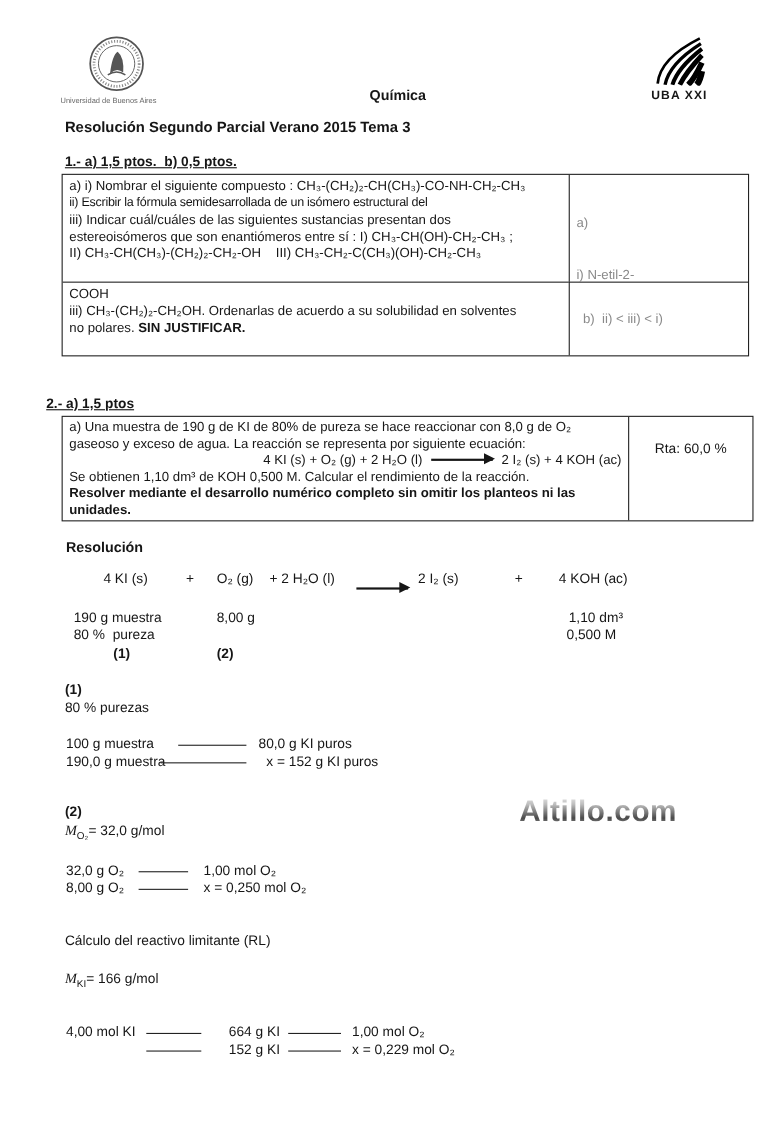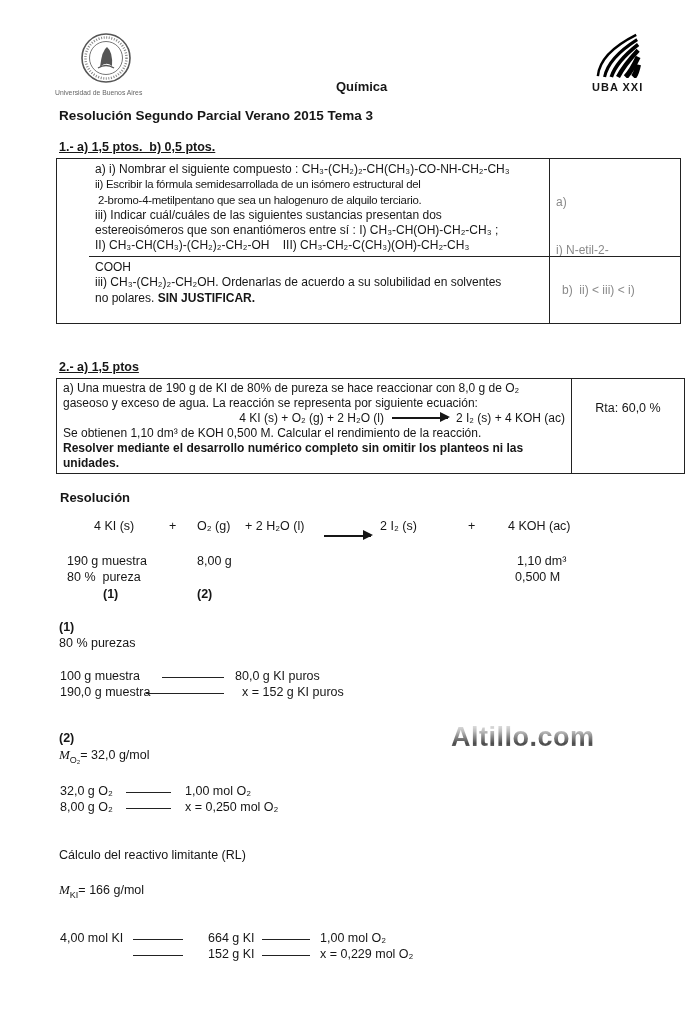--- a/index.html
+++ b/index.html
@@ -7,21 +7,21 @@
         font-family:"Liberation Sans","DejaVu Sans",sans-serif;color:#161616;}
   .abs{position:absolute;}
   .b{font-weight:bold;}
   .u{text-decoration:underline;}
   .fs125{font-size:12.5px;}
   .ln{white-space:pre-wrap;line-height:15.3px;font-size:12px;}
   .cond{font-size:11.4px;letter-spacing:-0.25px;}
   .gray{color:#8a8a8a;}
   
   .grid1{left:56px;top:158px;width:625px;display:grid;grid-template-columns:460px 1fr;
-         grid-template-rows:97px 67px;border:1.5px solid #222;box-sizing:border-box;padding-left:32px;}
+         grid-template-rows:97px 67px;border:1.5px solid #222;box-sizing:border-box;}
   .grid2{left:56px;top:378px;width:629px;display:grid;grid-template-columns:514px 1fr;
          grid-template-rows:94px;border:1.5px solid #222;box-sizing:border-box;}
   .cell{padding:3px 6px;overflow:hidden;box-sizing:border-box;}
   .bl{border-left:1.5px solid #222;}
   .bt{border-top:1.5px solid #222;}
   .anscell{line-height:16px;font-size:12px;white-space:pre-wrap;}
   
   .arrow{display:inline-block;position:relative;height:1.6px;background:#161616;vertical-align:3.5px;}
   .arrow::after{content:"";position:absolute;right:-2px;top:-4.6px;width:0;height:0;
                 border-left:10px solid #161616;border-top:5px solid transparent;border-bottom:5px solid transparent;}
@@ -71,21 +71,20 @@
   <div class="abs b" style="left:59px;top:108px;font-size:13.5px;text-align:center;">Resolución Segundo Parcial Verano 2015 Tema 3</div>
 
   
   <div class="abs b u" style="left:59px;top:140px;font-size:12.5px;white-space:pre-wrap;">1.- a) 1,5 ptos.  b) 0,5 ptos.</div>
 
   
   <div class="abs grid1">
     <div class="cell">
       <div class="ln">a) i) Nombrar el siguiente compuesto : CH₃-(CH₂)₂-CH(CH₃)-CO-NH-CH₂-CH₃</div>
       <div class="ln cond">ii) Escribir la fórmula semidesarrollada de un isómero estructural del</div>
-      <div class="ln cond"> 2-bromo-4-metilpentano que sea un halogenuro de alquilo terciario.</div>
       <div class="ln">iii) Indicar cuál/cuáles de las siguientes sustancias presentan dos</div>
       <div class="ln">estereoisómeros que son enantiómeros entre sí : I) CH₃-CH(OH)-CH₂-CH₃ ;</div>
       <div class="ln">II) CH₃-CH(CH₃)-(CH₂)₂-CH₂-OH    III) CH₃-CH₂-C(CH₃)(OH)-CH₂-CH₃</div>
     </div>
     <div class="cell bl anscell gray">
       <div>a)</div>
       <div>i) N-etil-2-</div>
       
       
       
@@ -95,21 +94,21 @@
       <div class="ln">COOH</div>
       <div class="ln">iii) CH₃-(CH₂)₂-CH₂OH. Ordenarlas de acuerdo a su solubilidad en solventes</div>
       <div class="ln"><span>no polares. </span><span class="b">SIN JUSTIFICAR.</span></div>
     </div>
     <div class="cell bl bt anscell gray" style="display:flex;align-items:center;">
       <div style="padding-left:6px;">b)  ii) &lt; iii) &lt; i)</div>
     </div>
   </div>
 
   
-  <div class="abs b u" style="left:59px;top:360px;font-size:12.5px;text-align:right;">2.- a) 1,5 ptos</div>
+  <div class="abs b u" style="left:42px;top:360px;font-size:12.5px;text-align:right;">2.- a) 1,5 ptos</div>
 
   
   <div class="abs grid2">
     <div class="cell" style="padding:2px 6px;">
       <div class="q2line">a) Una muestra de 190 g de KI de 80% de pureza se hace reaccionar con 8,0 g de O₂</div>
       <div class="q2line">gaseoso y exceso de agua. La reacción se representa por siguiente ecuación:</div>
       <div class="eqline"><span>4 KI (s) + O₂ (g) + 2 H₂O (l)</span><span class="arrow arrow-inline"></span><span>2 I₂ (s) + 4 KOH (ac)</span></div>
       <div class="q2line">Se obtienen 1,10 dm³ de KOH 0,500 M. Calcular el rendimiento de la reacción.</div>
       <div class="q2line b">Resolver mediante el desarrollo numérico completo sin omitir los planteos ni las</div>
       <div class="q2line b">unidades.</div>
@@ -155,21 +154,21 @@
   <span class="abs fs125 b" style="left:59px;top:731px;">(2)</span>
   <span class="abs fs125" style="left:59px;top:747px;"><i class="msym">M</i><sub>O₂</sub><span>= 32,0 g/mol</span></span>
   <span class="abs fs125" style="left:60px;top:784px;">32,0 g O₂</span>
   <span class="rline" style="left:126px;top:792px;width:45px;"></span>
   <span class="abs fs125" style="left:185px;top:784px;">1,00 mol O₂</span>
   <span class="abs fs125" style="left:60px;top:800px;">8,00 g O₂</span>
   <span class="rline" style="left:126px;top:808px;width:45px;"></span>
   <span class="abs fs125" style="left:185px;top:800px;text-align:center;">x = 0,250 mol O₂</span>
 
   
-  <div class="abs watermark" style="left:451px;top:722px;">Altillo.com</div>
+  <div class="abs watermark" style="left:472px;top:722px;">Altillo.com</div>
 
   
   <span class="abs fs125" style="left:59px;top:848px;">Cálculo del reactivo limitante (RL)</span>
   <span class="abs fs125" style="left:59px;top:882px;"><i class="msym">M</i><sub>KI</sub><span>= 166 g/mol</span></span>
 
   <span class="abs fs125" style="left:60px;top:931px;">4,00 mol KI</span>
   <span class="rline" style="left:133px;top:939px;width:50px;"></span>
   <span class="abs fs125" style="left:208px;top:931px;">664 g KI</span>
   <span class="rline" style="left:262px;top:939px;width:48px;"></span>
   <span class="abs fs125" style="left:320px;top:931px;">1,00 mol O₂</span>

